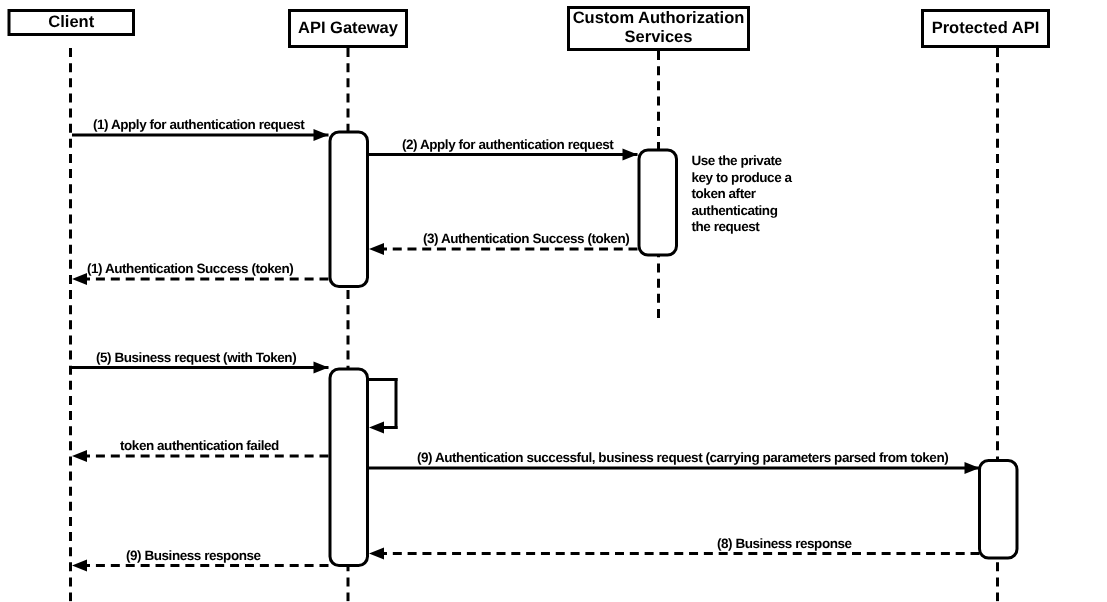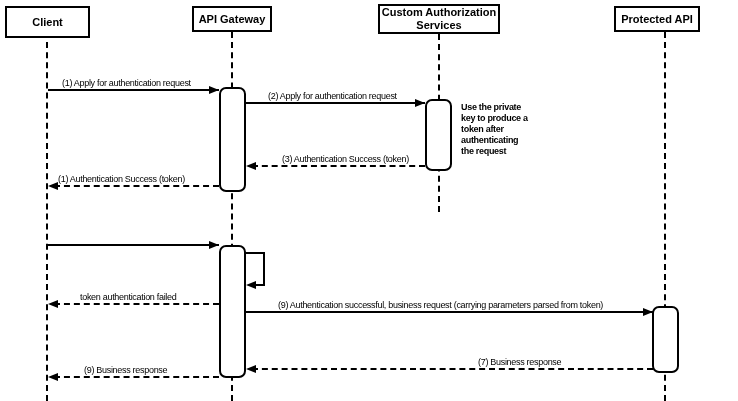--- a/index.html
+++ b/index.html
@@ -62,21 +62,21 @@
     width: 0; height: 0;
     border-top: 4px solid transparent;
     border-bottom: 4px solid transparent;
     z-index: 4;
   }
   .head.right { border-left: 10px solid #000; }
   .head.left  { border-right: 10px solid #000; }
   .mlabel {
     position: absolute;
     font-size: 9px;
-    font-weight: normal;
+    font-weight: bold;
     letter-spacing: -0.3px;
     color: #000;
     white-space: nowrap;
     z-index: 4;
     background: transparent;
   }
   .mlabel.multiline { white-space: pre-line; line-height: 11px; }
   .note {
     position: absolute;
     font-size: 9px;
@@ -91,21 +91,21 @@
 </head>
 <body>
 
 <div class="canvas">
 
   <div class="lifeline" style="left:46px;top:32px;height:369px"></div>
   <div class="lifeline" style="left:231px;top:32px;height:369px"></div>
   <div class="lifeline" style="left:438px;top:34px;height:178px"></div>
   <div class="lifeline" style="left:664px;top:32px;height:369px"></div>
 
-  <div class="participant" style="left:5px;top:6px;width:85px;height:32px">
+  <div class="participant" style="left:5px;top:6px;width:85px;height:18px">
     <span class="plabel">Client</span>
   </div>
   <div class="participant" style="left:378px;top:4px;width:122px;height:30px">
     <span class="plabel">Custom Authorization
 Services</span>
   </div>
   <div class="participant" style="left:192px;top:6px;width:80px;height:26px">
     <span class="plabel">API Gateway</span>
   </div>
   <div class="participant" style="left:614px;top:6px;width:86px;height:26px">
@@ -134,35 +134,36 @@
   <div class="mline dashed" style="left:252px;top:165px;width:173px"></div>
   <div class="head left" style="left:246px;top:162px"></div>
   <div class="mlabel" style="left:282px;top:154px">(3) Authentication Success (token)</div>
 
   <div class="mline dashed" style="left:54px;top:185px;width:165px"></div>
   <div class="head left" style="left:48px;top:182px"></div>
   <div class="mlabel" style="left:58px;top:174px">(1) Authentication Success (token)</div>
 
   <div class="mline" style="left:48px;top:244px;width:171px"></div>
   <div class="head right" style="left:209px;top:241px"></div>
+  <div class="mlabel" style="left:64px;top:233px">(5) Business request (with Token)</div>
 
   <div class="mline" style="left:246px;top:252px;width:19px"></div>
   <div class="vline" style="left:263px;top:252px;height:34px"></div>
   <div class="mline" style="left:255px;top:284px;width:10px"></div>
   <div class="head left" style="left:246px;top:281px"></div>
 
   <div class="mline dashed" style="left:54px;top:303px;width:165px"></div>
   <div class="head left" style="left:48px;top:300px"></div>
   <div class="mlabel" style="left:80px;top:292px">token authentication failed</div>
 
   <div class="mline" style="left:246px;top:311px;width:407px"></div>
   <div class="head right" style="left:643px;top:308px"></div>
   <div class="mlabel" style="left:278px;top:300px">(9) Authentication successful, business request (carrying parameters parsed from token)</div>
 
   <div class="mline dashed" style="left:252px;top:368px;width:401px"></div>
   <div class="head left" style="left:246px;top:365px"></div>
-  <div class="mlabel" style="left:478px;top:357px">(7) Business response</div>
+  <div class="mlabel" style="left:478px;top:357px">(8) Business response</div>
 
   <div class="mline dashed" style="left:54px;top:376px;width:165px"></div>
   <div class="head left" style="left:48px;top:373px"></div>
   <div class="mlabel" style="left:84px;top:365px">(9) Business response</div>
 
 </div>
 
 </body></html>

